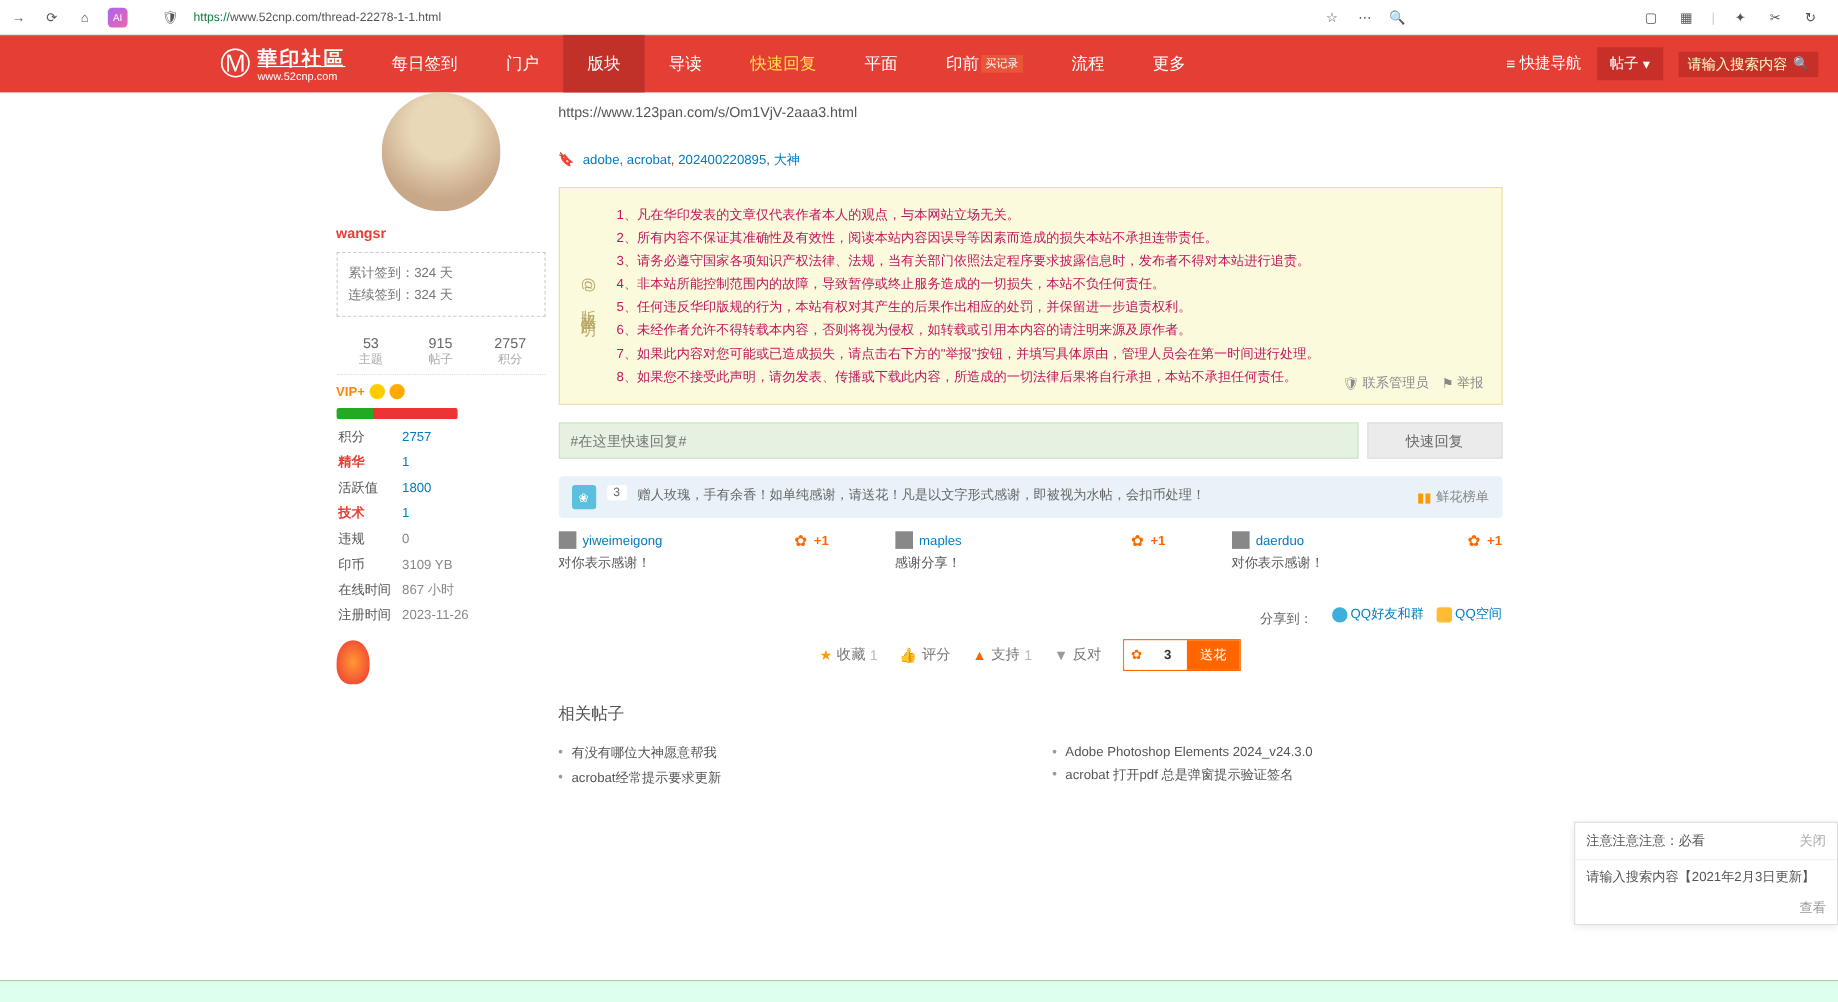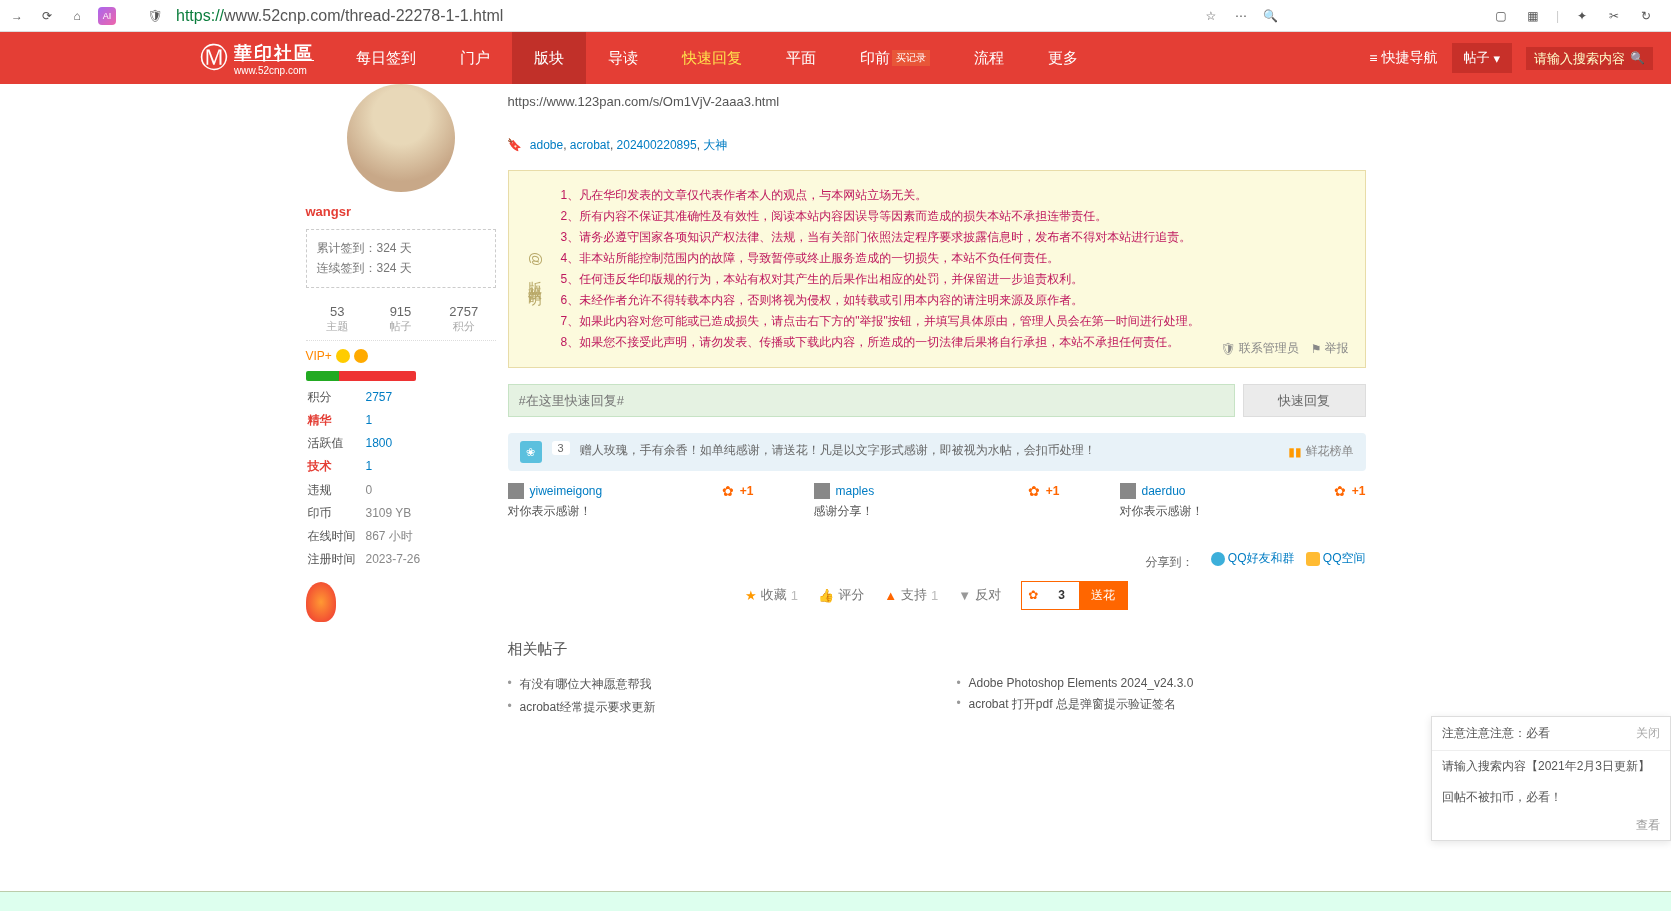--- a/index.html
+++ b/index.html
@@ -1,21 +1,21 @@
 <!DOCTYPE html>
 <html><head>
   <meta charset="utf-8">
   <style>
     * { margin: 0; padding: 0; box-sizing: border-box; }
     body { font-family: "Microsoft YaHei", Arial, sans-serif; font-size: 12px; color: #555; background: #fff; }
     
     
     .browser-bar { height: 32px; display: flex; align-items: center; padding: 0 8px; gap: 12px; border-bottom: 1px solid #ddd; }
     .browser-icon { width: 18px; height: 18px; display: inline-flex; align-items: center; justify-content: center; color: #555; cursor: pointer; }
-    .url-bar { flex: 1; font-size: 16px; color: #555; }
+    .url-bar { flex: 1; font-size: 11px; color: #555; }
     .url-https { color: #0a7d3c; }
     .browser-right { display: flex; gap: 14px; align-items: center; padding-right: 8px; }
     
     
     .top-nav { background: #e43e35; height: 52px; display: flex; align-items: center; padding: 0 0 0 200px; }
     .logo-wrap { display: flex; align-items: center; gap: 6px; color: #fff; margin-right: 20px; }
     .logo-text { font-size: 18px; font-weight: bold; letter-spacing: 2px; text-decoration: underline; }
     .logo-sub { font-size: 10px; display:block; }
     .nav-items { display: flex; height: 100%; }
     .nav-item { padding: 0 22px; color: #fff; font-size: 15px; display: flex; align-items: center; cursor: pointer; height: 100%; }
@@ -36,21 +36,21 @@
     
     
     .avatar { width: 108px; height: 108px; border-radius: 50%; background: linear-gradient(#d8c8a8, #b89878); margin: 0 auto 12px; overflow:hidden; display:flex; align-items:center; justify-content:center;}
     .avatar-inner { width:100%; height:100%; background: radial-gradient(circle at 50% 30%, #e8d8b8 30%, #c8a888 70%); }
     .username { color: #e43e35; font-weight: bold; font-size: 13px; }
     .signin-box { border: 1px dashed #ccc; padding: 8px 10px; margin: 10px 0; line-height: 1.7; color:#777; }
     .stats-row { display: flex; text-align: center; border-bottom: 1px dotted #ddd; padding: 6px 0; margin-bottom:8px;}
     .stat-item { flex: 1; }
     .stat-num { font-size: 13px; color: #666; }
     .stat-label { font-size: 11px; color: #aaa; }
-    .vip-row { display:flex; align-items:center; gap:4px; margin: 8px 0; color:#f80; font-weight:normal;}
+    .vip-row { display:flex; align-items:center; gap:4px; margin: 8px 0; color:#f80; font-weight:bold;}
     .vip-face { width:14px; height:14px; border-radius:50%; background:#fc0; display:inline-block;}
     .vip-bar { width: 110px; height: 10px; background: linear-gradient(90deg, #2a2 30%, #e33 30%); border-radius: 2px; margin: 4px 0;}
     .user-info-table { width: 100%; line-height: 1.6; }
     .user-info-table td { padding: 1px 0; }
     .user-info-table .k { width: 56px; color: #555; }
     .user-info-table .v { color: #007cc3; }
     .user-info-table .red { color: #e43e35; font-weight: bold; }
     .medal { margin-top: 10px; }
     .medal-img { width:30px; height:40px; background: radial-gradient(#f93, #e33); border-radius: 50% 50% 40% 40%; display:inline-block;}
     
@@ -234,21 +234,21 @@
       <tr>
             <td class="k">印币</td>
             <td style="color:#888">3109 YB</td>
           </tr>
       <tr>
             <td class="k">在线时间</td>
             <td style="color:#888">867 小时</td>
           </tr>
       <tr>
             <td class="k">注册时间</td>
-            <td style="color:#888">2023-7-26</td>
+            <td style="color:#888">2023-11-26</td>
           </tr>
     </tbody>
       </table>
     <div class="medal"><span class="medal-img"></span></div>
   </div>
 
   <div class="right-col">
     <div class="thread-link">https://www.123pan.com/s/Om1VjV-2aaa3.html</div>
 
     <div class="tags-row">
@@ -382,17 +382,16 @@
     </div>
   </div>
 </div>
 
 <div class="float-notice">
   <div class="notice-hdr">
     <span>注意注意注意：必看</span>
     <span style="color:#aaa;">关闭</span>
   </div>
   <div class="notice-item">请输入搜索内容【2021年2月3日更新】</div>
-  <div class="notice-item">回帖不被扣币，必看！</div>
   <div class="notice-ftr">查看</div>
 </div>
 
 <div class="status-bar"></div>
 
 </body></html>

